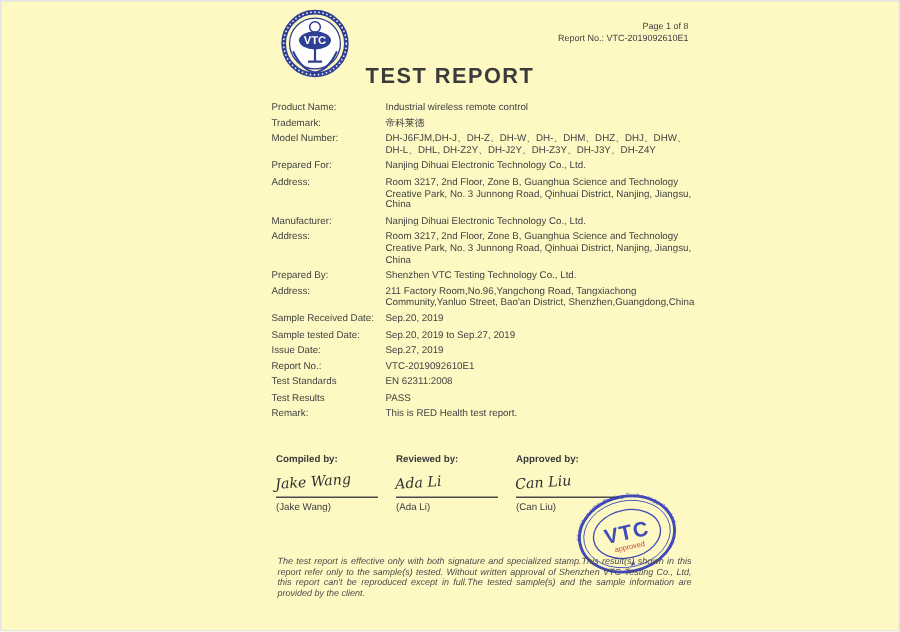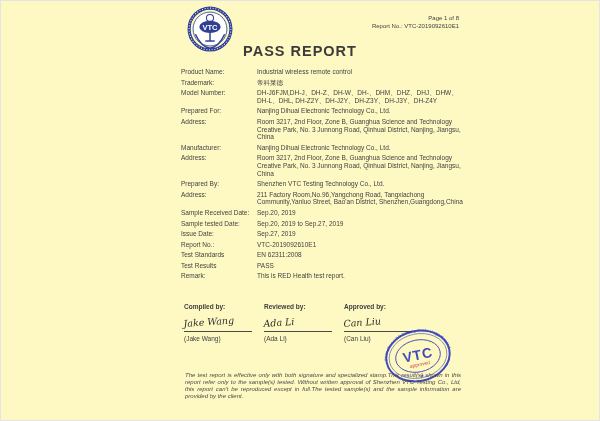--- a/index.html
+++ b/index.html
@@ -82,21 +82,21 @@
       <ellipse cx="22" cy="20" rx="10.2" ry="5.8" class="lnavyf"></ellipse>
       <text x="22" y="22.6" text-anchor="middle" font-size="7.2" font-weight="bold" fill="#ffffff">VTC</text>
     </svg>
   </div>
 
   <div class="hdr-right">
     <div>Page 1 of 8</div>
     <div>Report No.: VTC-2019092610E1</div>
   </div>
 
-  <div class="title">PASS REPORT</div>
+  <div class="title">TEST REPORT</div>
 
   <div class="fields" id="fields">
       <div class="frow">
         <div class="flabel">Product Name:</div>
         <div class="fvalue">Industrial wireless remote control</div>
       </div>
       <div class="frow">
         <div class="flabel">Trademark:</div>
         <div class="fvalue">帝科莱德</div>
       </div>

